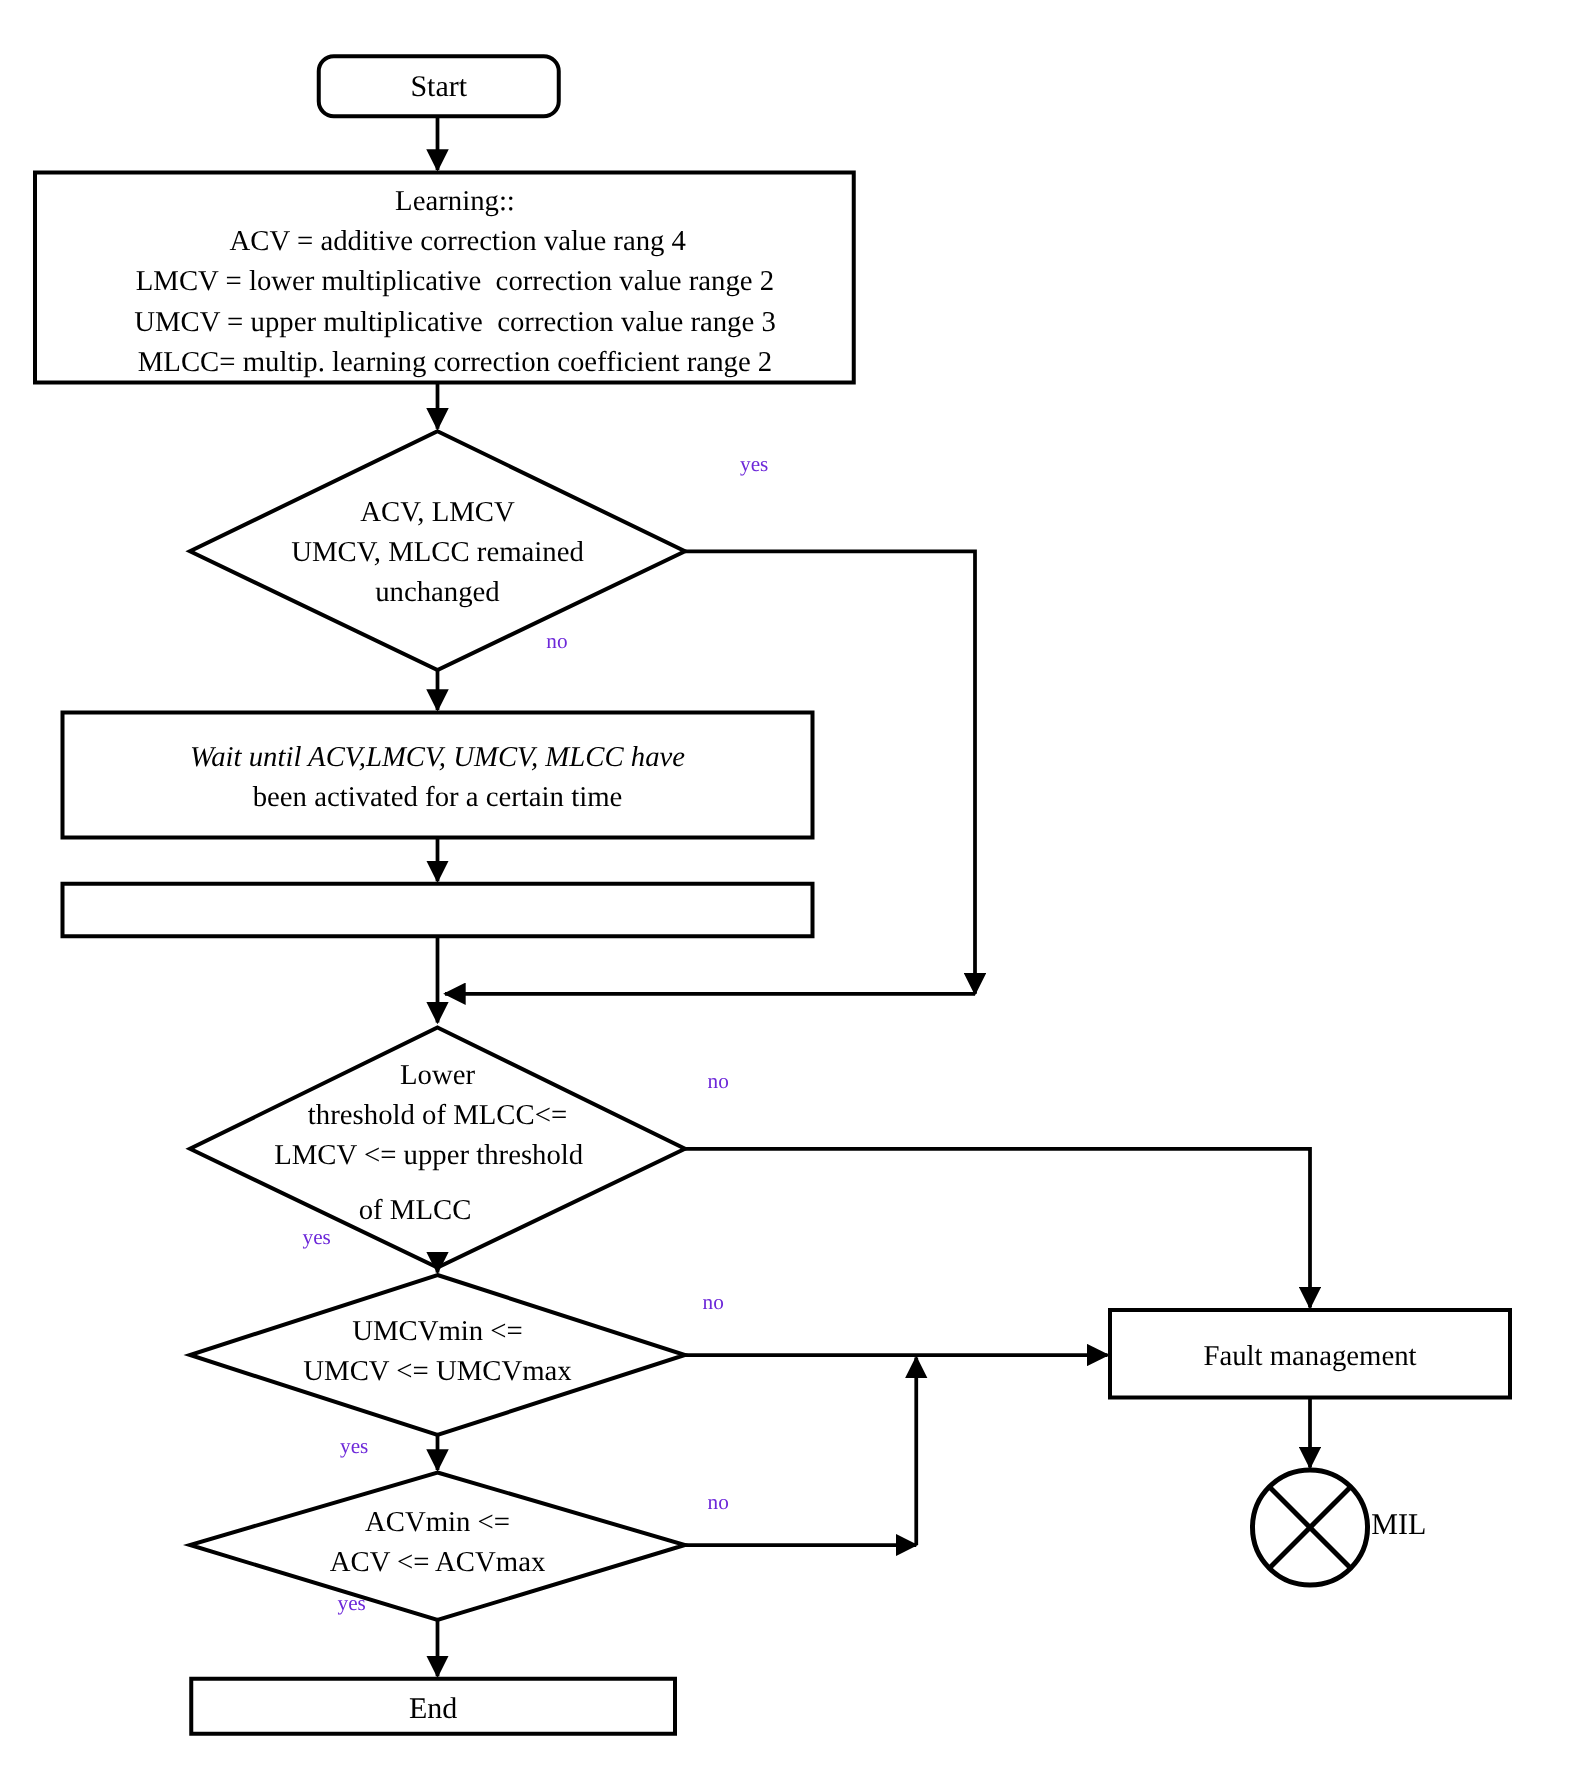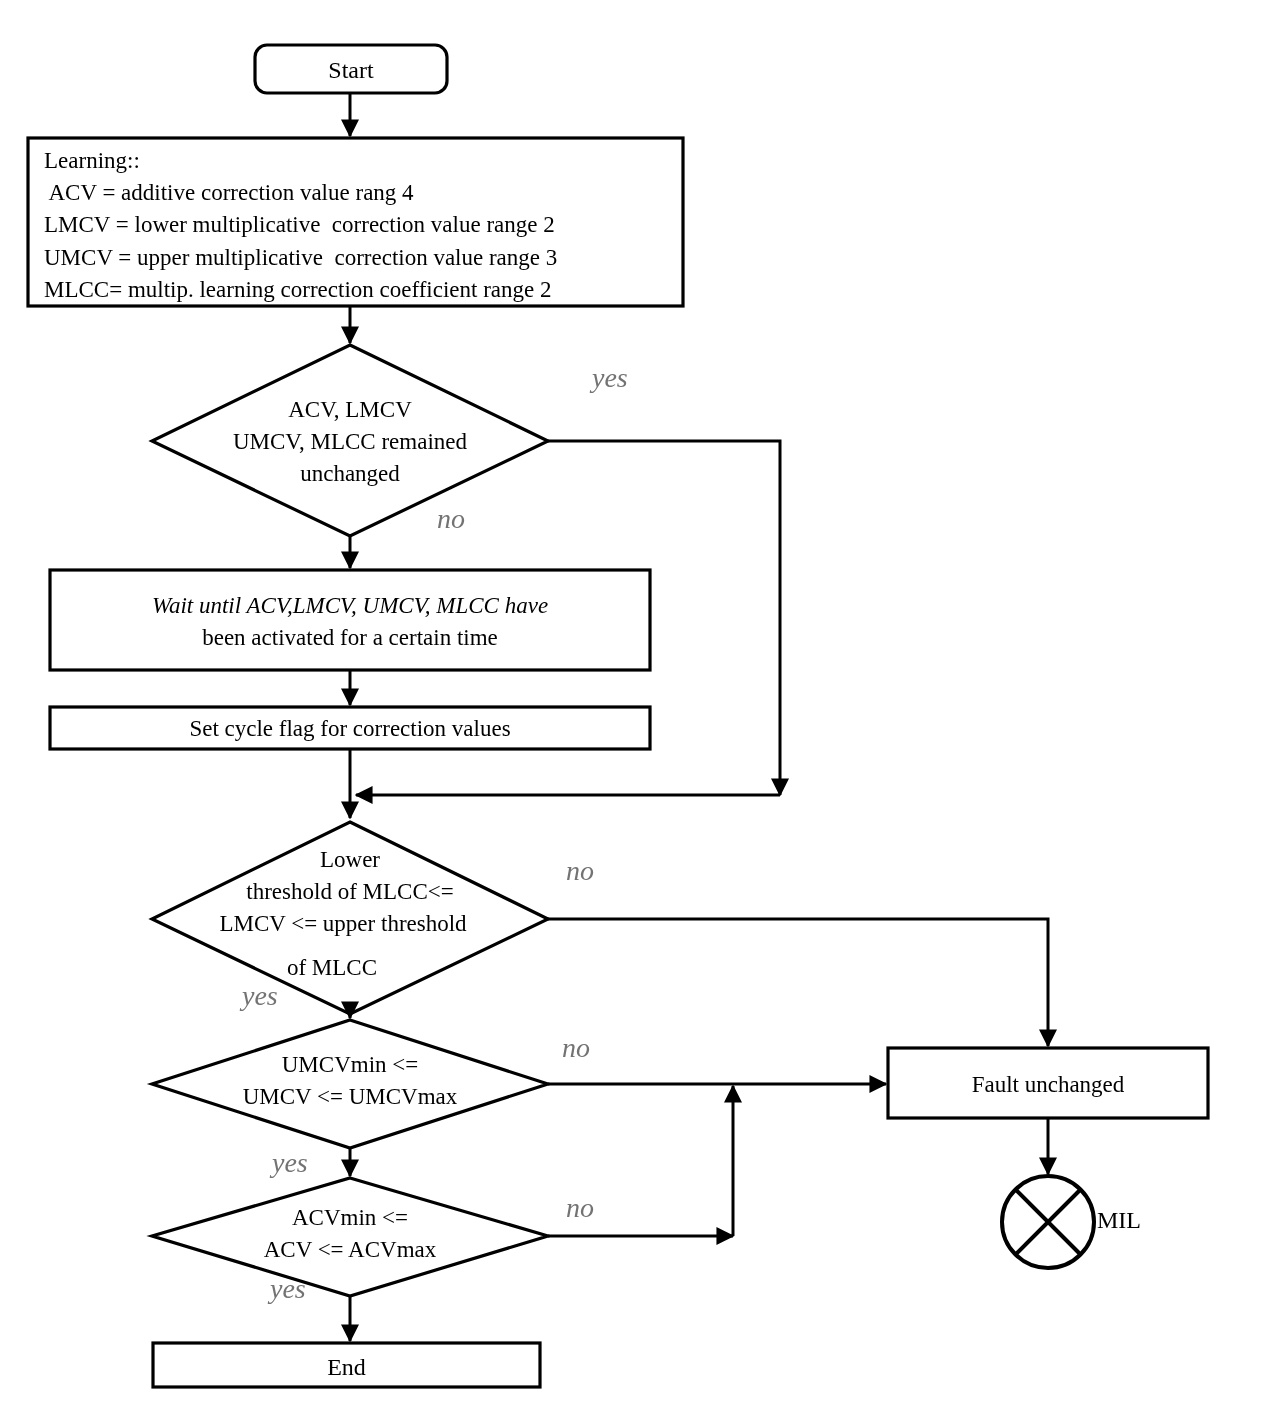--- a/index.html
+++ b/index.html
@@ -24,29 +24,28 @@
     height: 1422px;
   }
   .node-text {
     position: absolute;
     color: #000000;
     line-height: 1.30;
     white-space: pre;
     pointer-events: none;
   }
   .ctr { text-align: center; }
-  .lft { text-align: left; }
+  .lft { text-align: center; }
   .t23 { font-size: 23px; }
   .t24 { font-size: 24px; }
   .edge-label {
     position: absolute;
-    font-size: 28px;
-    color: #737373;
+    font-size: 17px;
+    color: #6d28d9;
     white-space: pre;
-    font-style: italic;
   }
   .lbl-mil {
     position: absolute;
     font-size: 24px;
     color: #000000;
     white-space: pre;
   }
 </style>
 </head>
 <body>
@@ -124,36 +123,35 @@
   <div class="node-text lft t23" style="left:44px; top:243px; width:640px;">UMCV = upper multiplicative  correction value range 3</div>
   <div class="node-text lft t23" style="left:44px; top:275px; width:640px;">MLCC= multip. learning correction coefficient range 2</div>
 
   <div class="node-text ctr t23" style="left:180px; top:395px; width:340px;">ACV, LMCV</div>
   <div class="node-text ctr t23" style="left:180px; top:427px; width:340px;">UMCV, MLCC remained</div>
   <div class="node-text ctr t23" style="left:180px; top:459px; width:340px;">unchanged</div>
 
   <div class="node-text ctr t23" style="left:60px; top:591px; width:580px;font-style:italic;">Wait until ACV,LMCV, UMCV, MLCC have</div>
   <div class="node-text ctr t23" style="left:60px; top:623px; width:580px;">been activated for a certain time</div>
 
-  <div class="node-text ctr t23" style="left:60px; top:714px; width:580px;">Set cycle flag for correction values</div>
 
   <div class="node-text ctr t23" style="left:175px; top:845px; width:350px;">Lower</div>
   <div class="node-text ctr t23" style="left:175px; top:877px; width:350px;">threshold of MLCC&lt;=</div>
   <div class="node-text ctr t23" style="left:168px; top:909px; width:350px;">LMCV &lt;= upper threshold</div>
   <div class="node-text ctr t23" style="left:157px; top:941px; width:350px;margin-top:12px;">of MLCC</div>
 
   <div class="node-text ctr t23" style="left:180px; top:1050px; width:340px;">UMCVmin &lt;=</div>
   <div class="node-text ctr t23" style="left:180px; top:1082px; width:340px;">UMCV &lt;= UMCVmax</div>
 
   <div class="node-text ctr t23" style="left:180px; top:1203px; width:340px;">ACVmin &lt;=</div>
   <div class="node-text ctr t23" style="left:180px; top:1235px; width:340px;">ACV &lt;= ACVmax</div>
 
   <div class="node-text ctr t24" style="left:153px; top:1352px; width:387px;">End</div>
 
-  <div class="node-text ctr t23" style="left:888px; top:1070px; width:320px;">Fault unchanged</div>
+  <div class="node-text ctr t23" style="left:888px; top:1070px; width:320px;">Fault management</div>
 
   <div class="lbl-mil" style="left:1097px; top:1207px;">MIL</div>
 
   <div class="edge-label" style="left:592px; top:362px;">yes</div>
   <div class="edge-label" style="left:437px; top:503px;">no</div>
 
   <div class="edge-label" style="left:566px; top:855px;">no</div>
   <div class="edge-label" style="left:242px; top:980px;">yes</div>
 
   <div class="edge-label" style="left:562px; top:1032px;">no</div>

